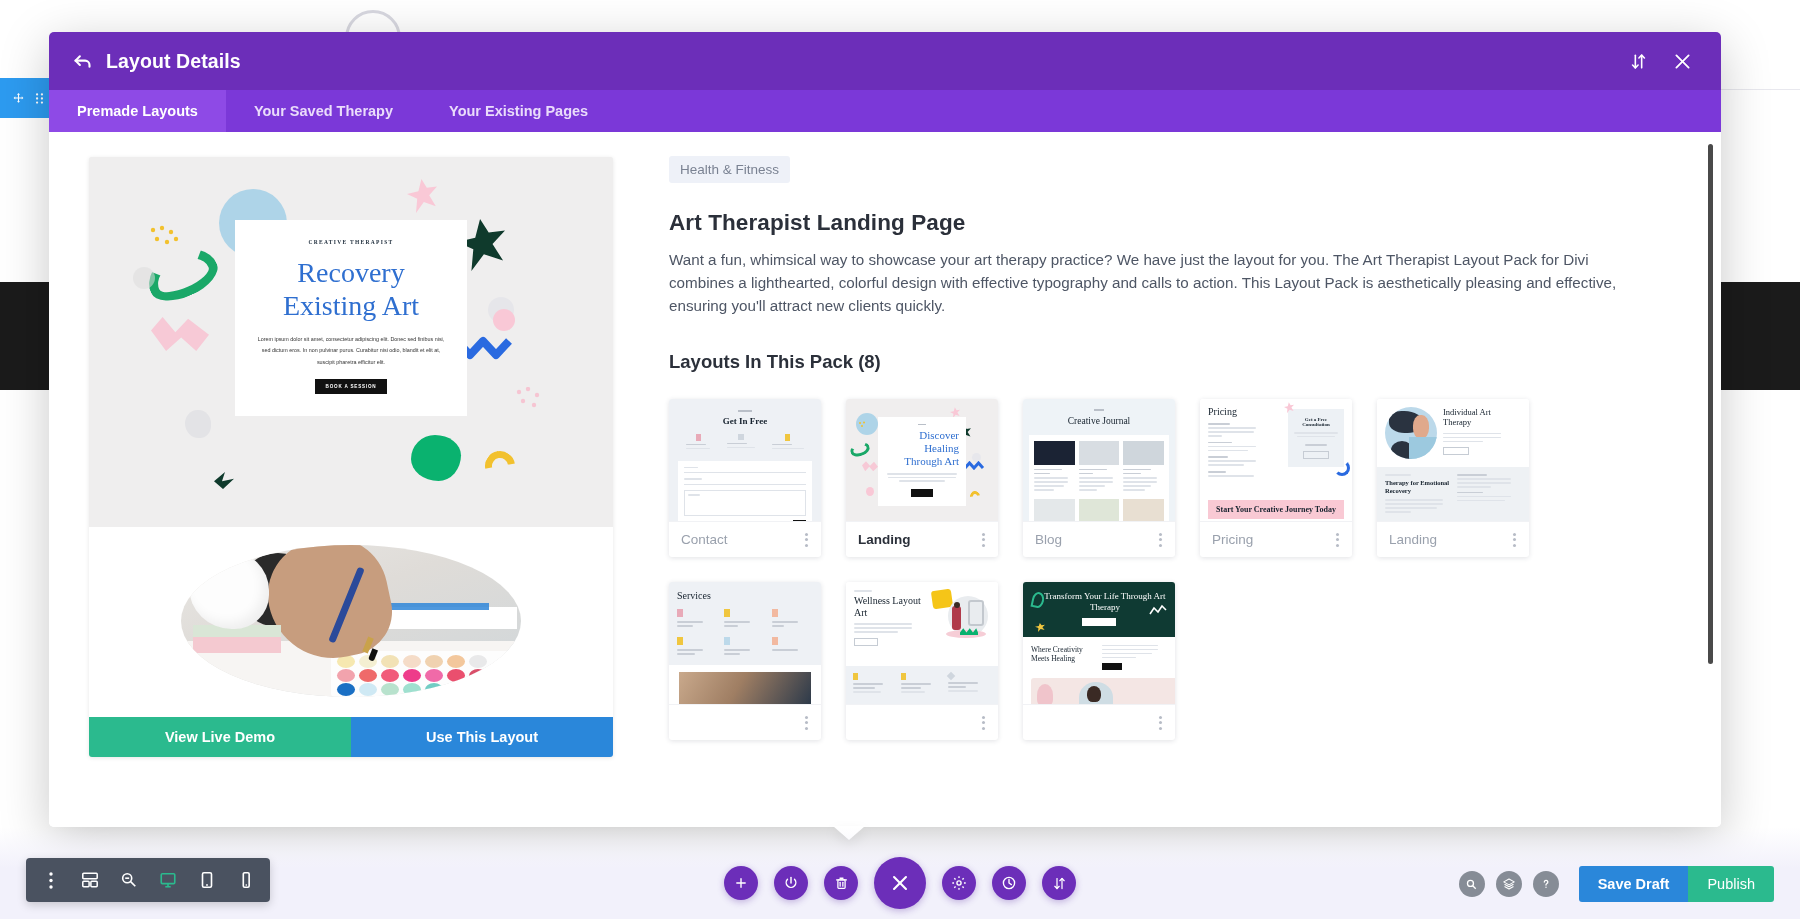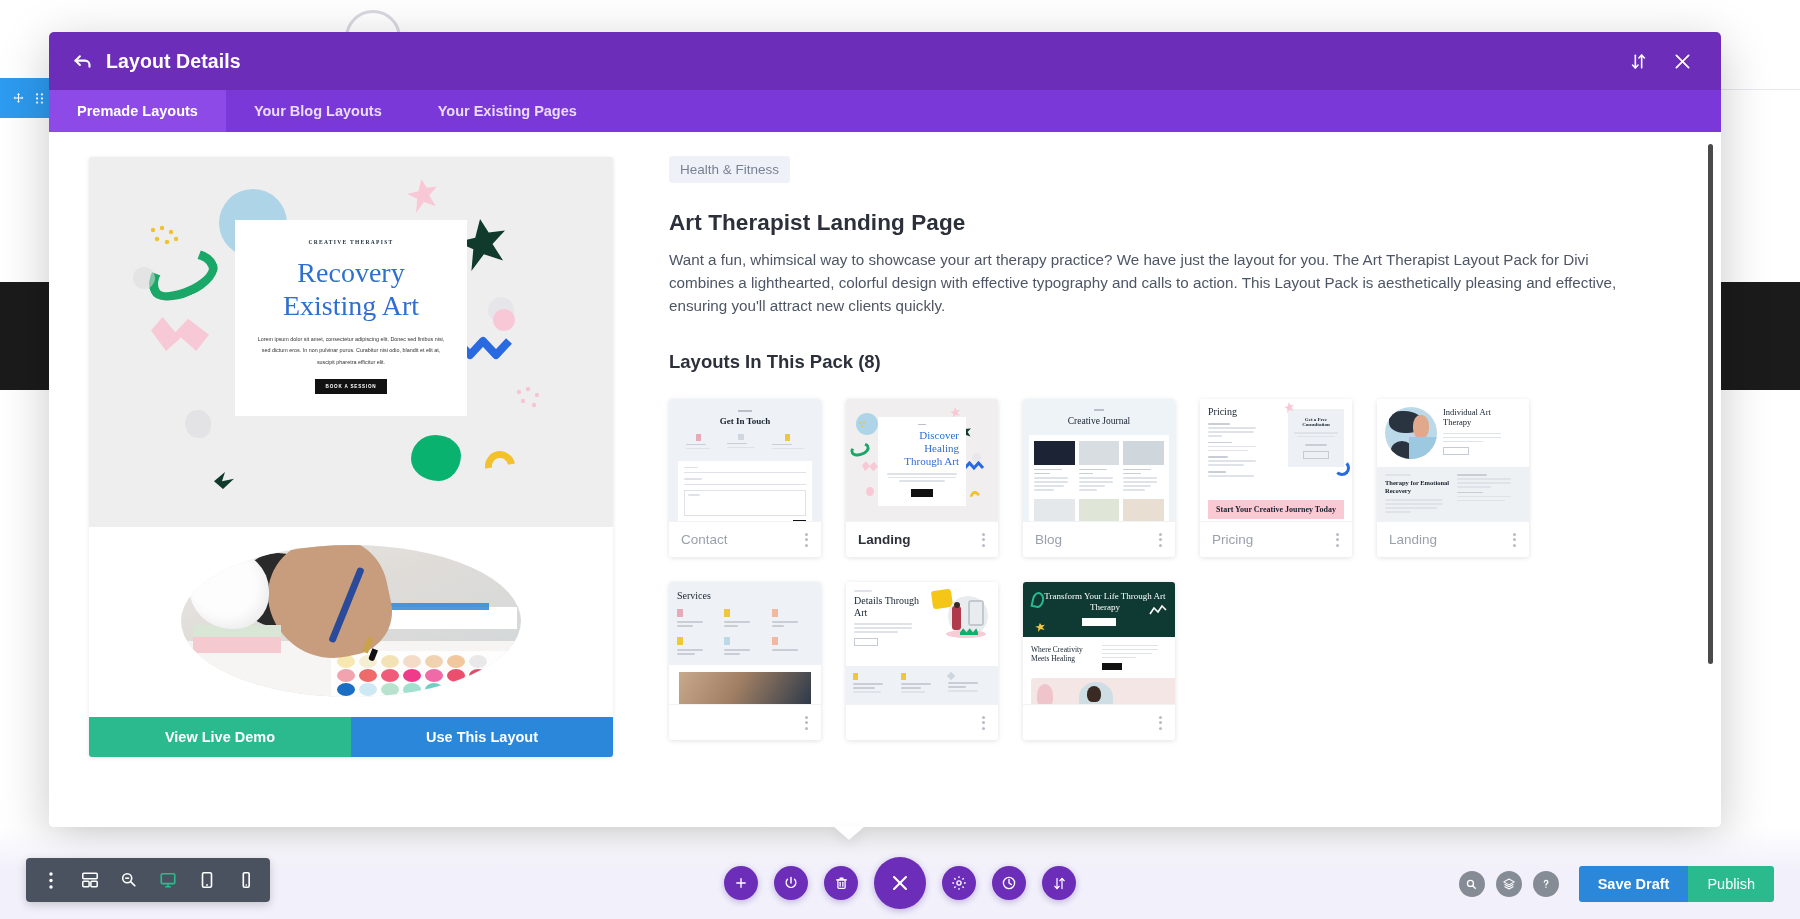--- a/index.html
+++ b/index.html
@@ -201,21 +201,21 @@
     <div class="hdr-icon">
       <svg width="21" height="21" viewBox="0 0 24 24" fill="none" stroke="#fff" stroke-width="2.1" stroke-linecap="round">
         <path d="M5 5 L19 19"></path>
           <path d="M19 5 L5 19"></path>
       </svg>
     </div>
   </div>
 
   <div class="modal-tabs">
     <div class="tab active">Premade Layouts</div>
-    <div class="tab">Your Blog Layouts</div>
+    <div class="tab">Your Saved Therapy</div>
     <div class="tab">Your Existing Pages</div>
   </div>
 
   <div class="modal-body">
 
     <div class="preview-col">
       <div class="preview-card">
 
         <div class="pv-hero">
 
@@ -317,21 +317,21 @@
       <div class="detail-title">Art Therapist Landing Page</div>
       <div class="detail-desc">Want a fun, whimsical way to showcase your art therapy practice? We have just the layout for you. The Art Therapist Layout Pack for Divi combines a lighthearted, colorful design with effective typography and calls to action. This Layout Pack is aesthetically pleasing and effective, ensuring you'll attract new clients quickly.</div>
       <div class="pack-title">Layouts In This Pack (8)</div>
 
       <div class="grid">
 
         <div class="lcard">
           <div class="thumb" style="background:#eef1f5;">
             <div class="t-wrap t-pad">
               <div style="width:14px;height:1.5px;background:#b9bfc8;margin:4px auto 4px;"></div>
-              <div class="t-serif" style="text-align:center;font-size:9px;font-weight:700;">Get In Touch</div>
+              <div class="t-serif" style="text-align:center;font-size:9px;font-weight:700;">Get In Free</div>
               <div style="display:flex;justify-content:space-around;margin-top:8px;">
                 <div style="text-align:center;">
                     <div style="width:5px;height:7px;background:#e8aab8;margin:0 auto 3px;"></div>
                     <div class="ln" style="width:20px;"></div>
                     <div class="lnd" style="width:24px;"></div>
                   </div>
                 <div style="text-align:center;">
                     <div style="width:6px;height:6px;background:#cfd6de;margin:0 auto 3px;"></div>
                     <div class="ln" style="width:20px;"></div>
                     <div class="lnd" style="width:28px;"></div>
@@ -631,21 +631,21 @@
               </span>
           </div>
         </div>
 
         <div class="lcard">
           <div class="thumb" style="background:#fff;">
             <div class="t-wrap">
               <div style="display:flex;padding:8px 8px 4px;gap:5px;">
                 <div style="flex:1;">
                   <div class="lnd" style="width:18px;"></div>
-                  <div class="t-serif" style="font-size:10px;line-height:1.18;margin-top:3px;">Details Through Art</div>
+                  <div class="t-serif" style="font-size:10px;line-height:1.18;margin-top:3px;">Wellness Layout Art</div>
                   <div style="margin-top:5px;">
                       <div class="lnd" style="width:58px;"></div>
                       <div class="lnd" style="width:58px;"></div>
                       <div class="lnd" style="width:44px;"></div>
                     </div>
                   <div style="border:1px solid #c6ccd4;width:24px;height:8px;margin-top:5px;"></div>
                 </div>
                 <div style="width:60px;position:relative;">
                   <div style="position:absolute;left:2px;top:0;width:20px;height:18px;background:#f5c518;border-radius:3px;transform:rotate(-8deg);"></div>
                   <div style="position:absolute;left:18px;top:6px;width:40px;height:40px;background:#e9ecef;border-radius:50%;"></div>

